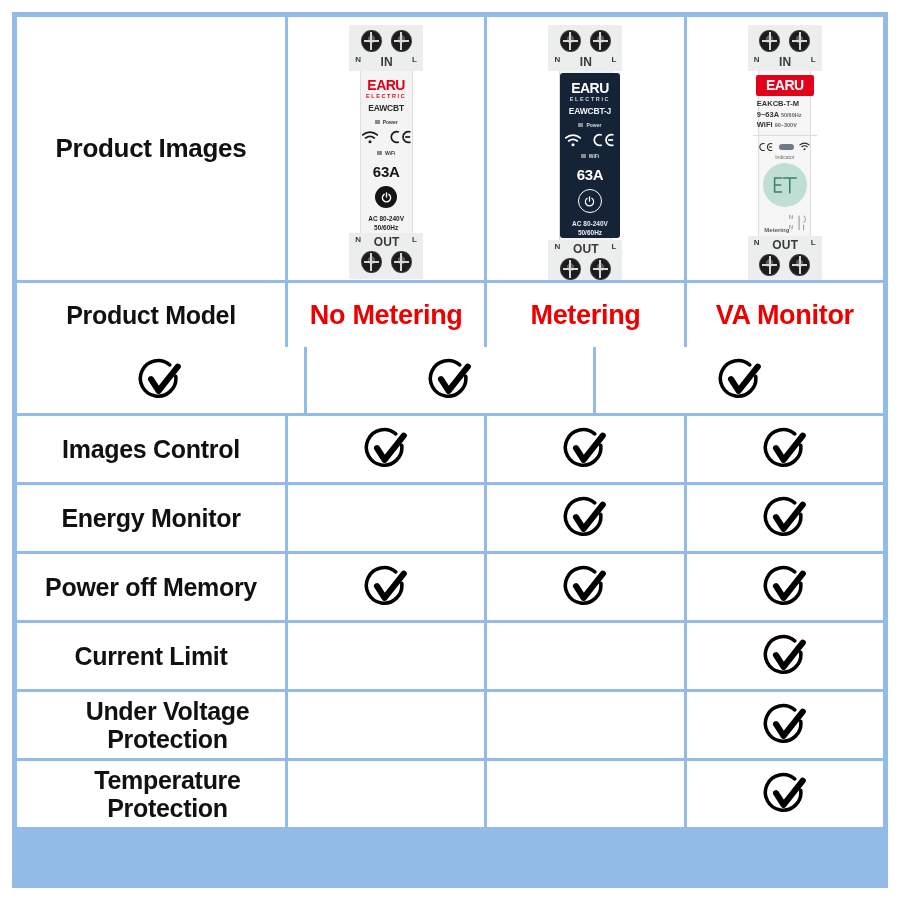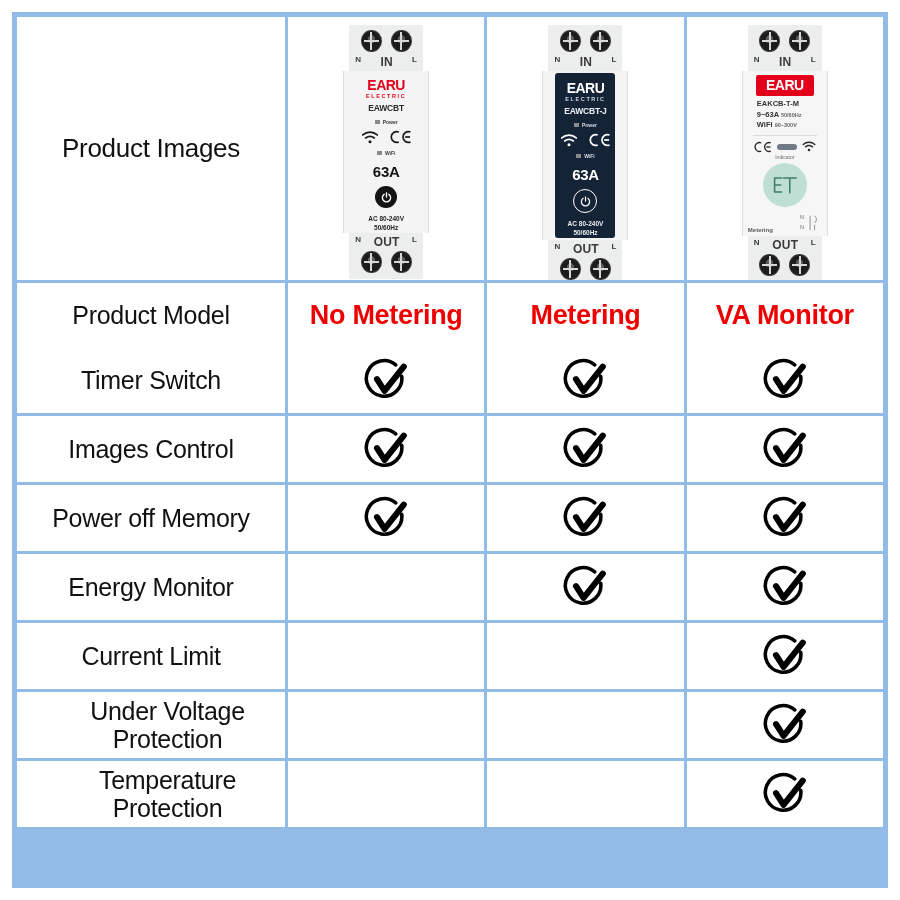--- a/index.html
+++ b/index.html
@@ -60,21 +60,21 @@
   .c-val   { flex: 1 1 0; }
 
   
   .row-images { height: 263px; }
   .row-model  { height: 64px; }
   .row-feat   { height: 66px; }
 
   
   .label-text {
     font-size: 25px;
-    font-weight: 400;
+    font-weight: 700;
     color: #111111;
     text-align: center;
     line-height: 1.12;
     letter-spacing: -0.3px;
     padding: 0 6px;
   }
   .label-text.big { font-size: 26px; }
   .label-text.two-line { font-size: 25px; margin-left: 33px; }
 
   .model-text {
@@ -152,21 +152,21 @@
     font-size: 8px;
     font-weight: 700;
     color: #3a3a3a;
     letter-spacing: 0.2px;
   }
   .term-block.top .term-text { bottom: 2px; }
   .term-block.bottom .term-text { top: 2px; }
   .term-text .mid { font-size: 12px; }
 
   .body-panel {
-    width: 86px;
+    width: 53px;
     flex: 1 1 auto;
     background: #f2f2f2;
     border-left: 1px solid #dddddd;
     border-right: 1px solid #dddddd;
     box-sizing: border-box;
     display: flex;
     flex-direction: column;
     align-items: center;
     padding-top: 7px;
     position: relative;
@@ -600,23 +600,20 @@
       <div class="cell c-val">
         <div class="model-text">Metering</div>
       </div>
       <div class="cell c-val">
         <div class="model-text">VA Monitor</div>
       </div>
     </div>
 
     <div id="feature-rows">
         <div class="row row-feat">
-          <div class="cell c-label">
-            <div class="label-text">Timer Switch</div>
-          </div>
           <div class="cell c-val">
   <svg class="check-icon" viewBox="0 0 52 52">
     <path d="M37.5 8.2 A21 21 0 1 0 44.6 21.5" fill="none" stroke="#000000" stroke-width="4.2" stroke-linecap="round"></path>
     <path d="M15.4 25.0 L24.3 38.8 L47.0 10.2" fill="none" stroke="#000000" stroke-width="7.2" stroke-linecap="round" stroke-linejoin="round"></path>
   </svg>
 </div>
           <div class="cell c-val">
   <svg class="check-icon" viewBox="0 0 52 52">
     <path d="M37.5 8.2 A21 21 0 1 0 44.6 21.5" fill="none" stroke="#000000" stroke-width="4.2" stroke-linecap="round"></path>
     <path d="M15.4 25.0 L24.3 38.8 L47.0 10.2" fill="none" stroke="#000000" stroke-width="7.2" stroke-linecap="round" stroke-linejoin="round"></path>
@@ -647,46 +644,46 @@
 </div>
           <div class="cell c-val">
   <svg class="check-icon" viewBox="0 0 52 52">
     <path d="M37.5 8.2 A21 21 0 1 0 44.6 21.5" fill="none" stroke="#000000" stroke-width="4.2" stroke-linecap="round"></path>
     <path d="M15.4 25.0 L24.3 38.8 L47.0 10.2" fill="none" stroke="#000000" stroke-width="7.2" stroke-linecap="round" stroke-linejoin="round"></path>
   </svg>
 </div>
         </div>
         <div class="row row-feat">
           <div class="cell c-label">
-            <div class="label-text">Power off Memory</div>
-          </div>
-          <div class="cell c-val">
-  <svg class="check-icon" viewBox="0 0 52 52">
-    <path d="M37.5 8.2 A21 21 0 1 0 44.6 21.5" fill="none" stroke="#000000" stroke-width="4.2" stroke-linecap="round"></path>
-    <path d="M15.4 25.0 L24.3 38.8 L47.0 10.2" fill="none" stroke="#000000" stroke-width="7.2" stroke-linecap="round" stroke-linejoin="round"></path>
-  </svg>
-</div>
+            <div class="label-text">Energy Monitor</div>
+          </div>
+          <div class="cell c-val"></div>
           <div class="cell c-val">
   <svg class="check-icon" viewBox="0 0 52 52">
     <path d="M37.5 8.2 A21 21 0 1 0 44.6 21.5" fill="none" stroke="#000000" stroke-width="4.2" stroke-linecap="round"></path>
     <path d="M15.4 25.0 L24.3 38.8 L47.0 10.2" fill="none" stroke="#000000" stroke-width="7.2" stroke-linecap="round" stroke-linejoin="round"></path>
   </svg>
 </div>
           <div class="cell c-val">
   <svg class="check-icon" viewBox="0 0 52 52">
     <path d="M37.5 8.2 A21 21 0 1 0 44.6 21.5" fill="none" stroke="#000000" stroke-width="4.2" stroke-linecap="round"></path>
     <path d="M15.4 25.0 L24.3 38.8 L47.0 10.2" fill="none" stroke="#000000" stroke-width="7.2" stroke-linecap="round" stroke-linejoin="round"></path>
   </svg>
 </div>
         </div>
         <div class="row row-feat">
           <div class="cell c-label">
-            <div class="label-text">Energy Monitor</div>
-          </div>
-          <div class="cell c-val"></div>
+            <div class="label-text">Power off Memory</div>
+          </div>
+          <div class="cell c-val">
+  <svg class="check-icon" viewBox="0 0 52 52">
+    <path d="M37.5 8.2 A21 21 0 1 0 44.6 21.5" fill="none" stroke="#000000" stroke-width="4.2" stroke-linecap="round"></path>
+    <path d="M15.4 25.0 L24.3 38.8 L47.0 10.2" fill="none" stroke="#000000" stroke-width="7.2" stroke-linecap="round" stroke-linejoin="round"></path>
+  </svg>
+</div>
           <div class="cell c-val">
   <svg class="check-icon" viewBox="0 0 52 52">
     <path d="M37.5 8.2 A21 21 0 1 0 44.6 21.5" fill="none" stroke="#000000" stroke-width="4.2" stroke-linecap="round"></path>
     <path d="M15.4 25.0 L24.3 38.8 L47.0 10.2" fill="none" stroke="#000000" stroke-width="7.2" stroke-linecap="round" stroke-linejoin="round"></path>
   </svg>
 </div>
           <div class="cell c-val">
   <svg class="check-icon" viewBox="0 0 52 52">
     <path d="M37.5 8.2 A21 21 0 1 0 44.6 21.5" fill="none" stroke="#000000" stroke-width="4.2" stroke-linecap="round"></path>
     <path d="M15.4 25.0 L24.3 38.8 L47.0 10.2" fill="none" stroke="#000000" stroke-width="7.2" stroke-linecap="round" stroke-linejoin="round"></path>

